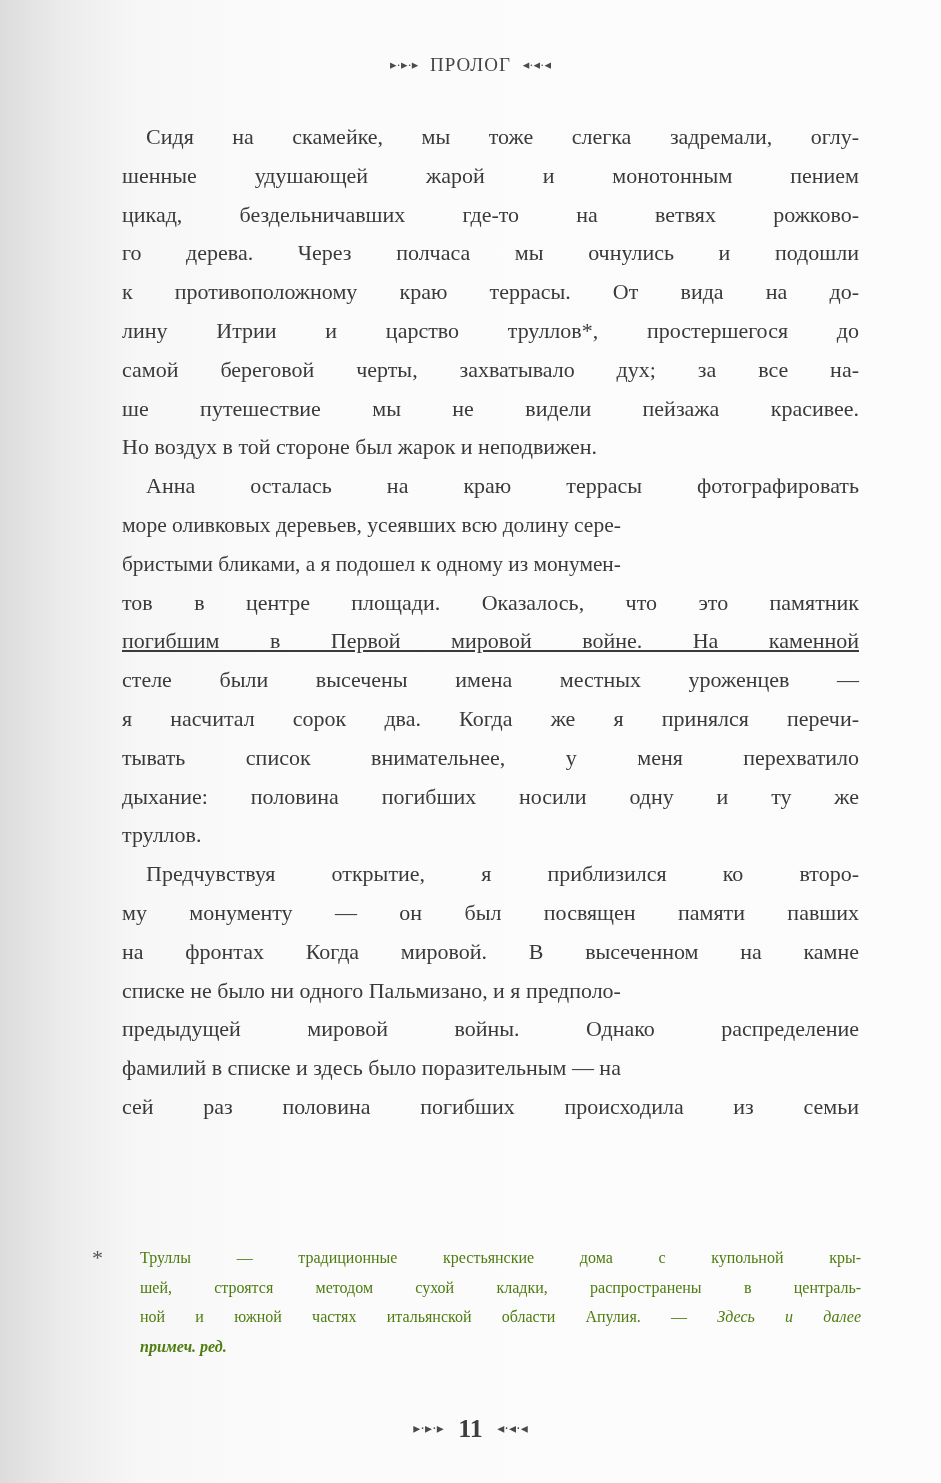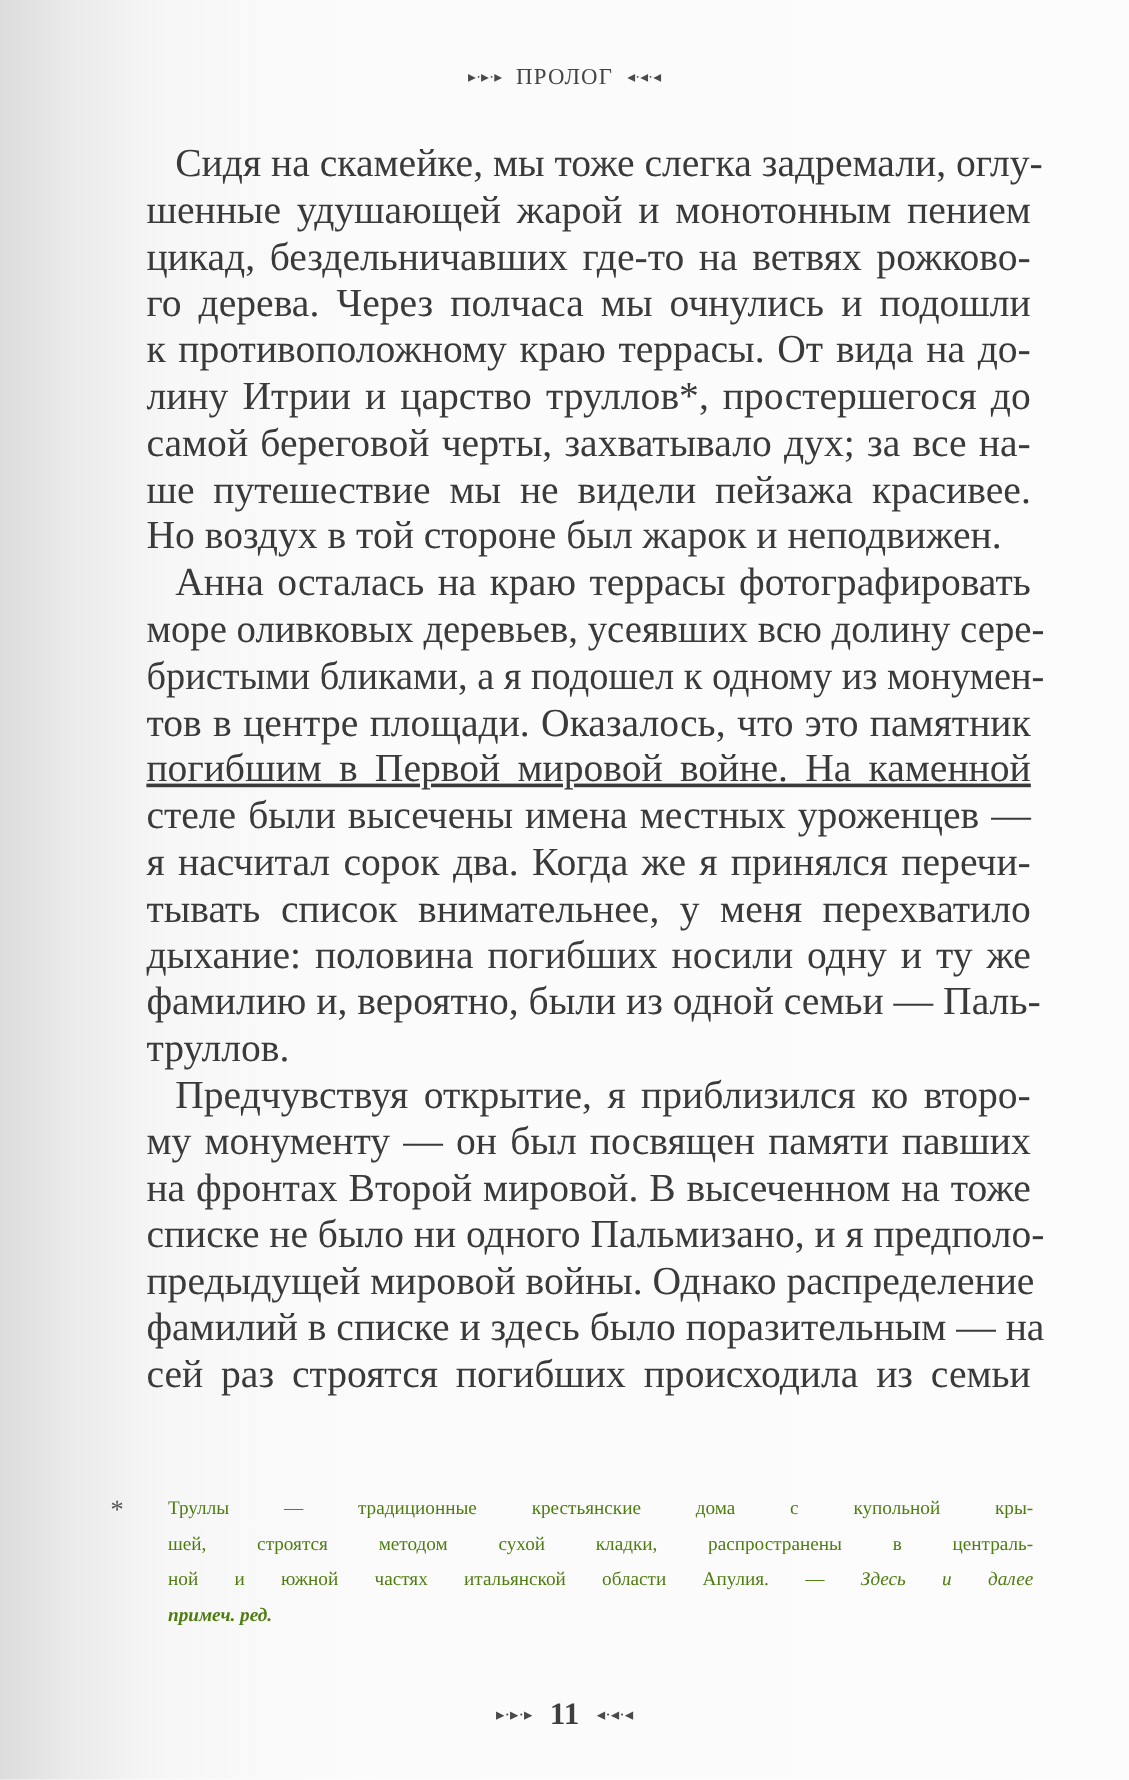--- a/index.html
+++ b/index.html
@@ -13,21 +13,21 @@
     .running-head {
       position: absolute; top: 54px; left: 0; width: 941px;
       text-align: center; font-size: 19px; letter-spacing: 1px; color: #444;
     }
     .ornament { font-size: 13px; letter-spacing: 0px; color: #4a4a4a; vertical-align: 2px; }
     .head-title { margin: 0 6px; font-family: "Liberation Serif", serif; }
     .text-block {
       position: absolute; left: 122px; top: 118px; width: 737px;
     }
     .line {
-      font-size: 33px; line-height: 38.8px; height: 38.8px;
+      font-size: 22px; line-height: 38.8px; height: 38.8px;
       white-space: nowrap; text-align: justify; text-align-last: justify;
       font-stretch: condensed; transform-origin: left;
     }
     .line.indent { padding-left: 24px; }
     .line.last { text-align-last: left; }
     .footnote {
       position: absolute; left: 140px; top: 1243px; width: 721px;
     }
     .fn-mark { position: absolute; left: 92px; top: 1245px; font-size: 22px; color: #555; }
     .fn-line {
@@ -63,29 +63,28 @@
     <div class="line last"><span style="white-space: nowrap;">Но воздух в той стороне был жарок и неподвижен.</span></div>
     <div class="line indent"><span style="white-space: nowrap;">Анна осталась на краю террасы фотографировать</span></div>
     <div class="line"><span style="white-space: nowrap; display: inline-block; transform-origin: left center; transform: scaleX(0.978467);">море оливковых деревьев, усеявших всю долину сере-</span></div>
     <div class="line"><span style="white-space: nowrap; display: inline-block; transform-origin: left center; transform: scaleX(0.969438);">бристыми бликами, а я подошел к одному из монумен-</span></div>
     <div class="line"><span style="white-space: nowrap;">тов в центре площади. Оказалось, что это памятник</span></div>
     <div class="line"><span style="white-space: nowrap; text-decoration: underline;">погибшим в Первой мировой войне. На каменной</span></div>
     <div class="line"><span style="white-space: nowrap;">стеле были высечены имена местных уроженцев —</span></div>
     <div class="line"><span style="white-space: nowrap;">я насчитал сорок два. Когда же я принялся перечи-</span></div>
     <div class="line"><span style="white-space: nowrap;">тывать список внимательнее, у меня перехватило</span></div>
     <div class="line"><span style="white-space: nowrap;">дыхание: половина погибших носили одну и ту же</span></div>
-    <div class="line"><span style="white-space: nowrap;">фамилию и, вероятно, были из одной семьи — Паль-</span></div>
     <div class="line last"><span style="white-space: nowrap;">труллов.</span></div>
     <div class="line indent"><span style="white-space: nowrap;">Предчувствуя открытие, я приблизился ко второ-</span></div>
     <div class="line"><span style="white-space: nowrap;">му монументу — он был посвящен памяти павших</span></div>
-    <div class="line"><span style="white-space: nowrap;">на фронтах Второй мировой. В высеченном на тоже</span></div>
+    <div class="line"><span style="white-space: nowrap;">на фронтах Когда мировой. В высеченном на камне</span></div>
     <div class="line"><span style="white-space: nowrap; display: inline-block; transform-origin: left center; transform: scaleX(0.997315);">списке не было ни одного Пальмизано, и я предполо-</span></div>
     <div class="line"><span style="white-space: nowrap;">предыдущей мировой войны. Однако распределение</span></div>
     <div class="line"><span style="white-space: nowrap; display: inline-block; transform-origin: left center; transform: scaleX(0.999089);">фамилий в списке и здесь было поразительным — на</span></div>
-    <div class="line"><span style="white-space: nowrap;">сей раз строятся погибших происходила из семьи</span></div>
+    <div class="line"><span style="white-space: nowrap;">сей раз половина погибших происходила из семьи</span></div>
   </div>
 
 <div class="fn-mark">*</div>
 <div class="footnote" id="footnote">
     <div class="fn-line"><span style="white-space: nowrap;"><span>Труллы — традиционные крестьянские дома с купольной кры-</span></span></div>
     <div class="fn-line"><span style="white-space: nowrap;"><span>шей, строятся методом сухой кладки, распространены в централь-</span></span></div>
     <div class="fn-line"><span style="white-space: nowrap;"><span>ной и южной частях итальянской области Апулия. — </span><span class="italic">Здесь и далее</span></span></div>
     <div class="fn-line last"><span style="white-space: nowrap;"><span></span><span class="italic">примеч. ред.</span></span></div>
   </div>
 

